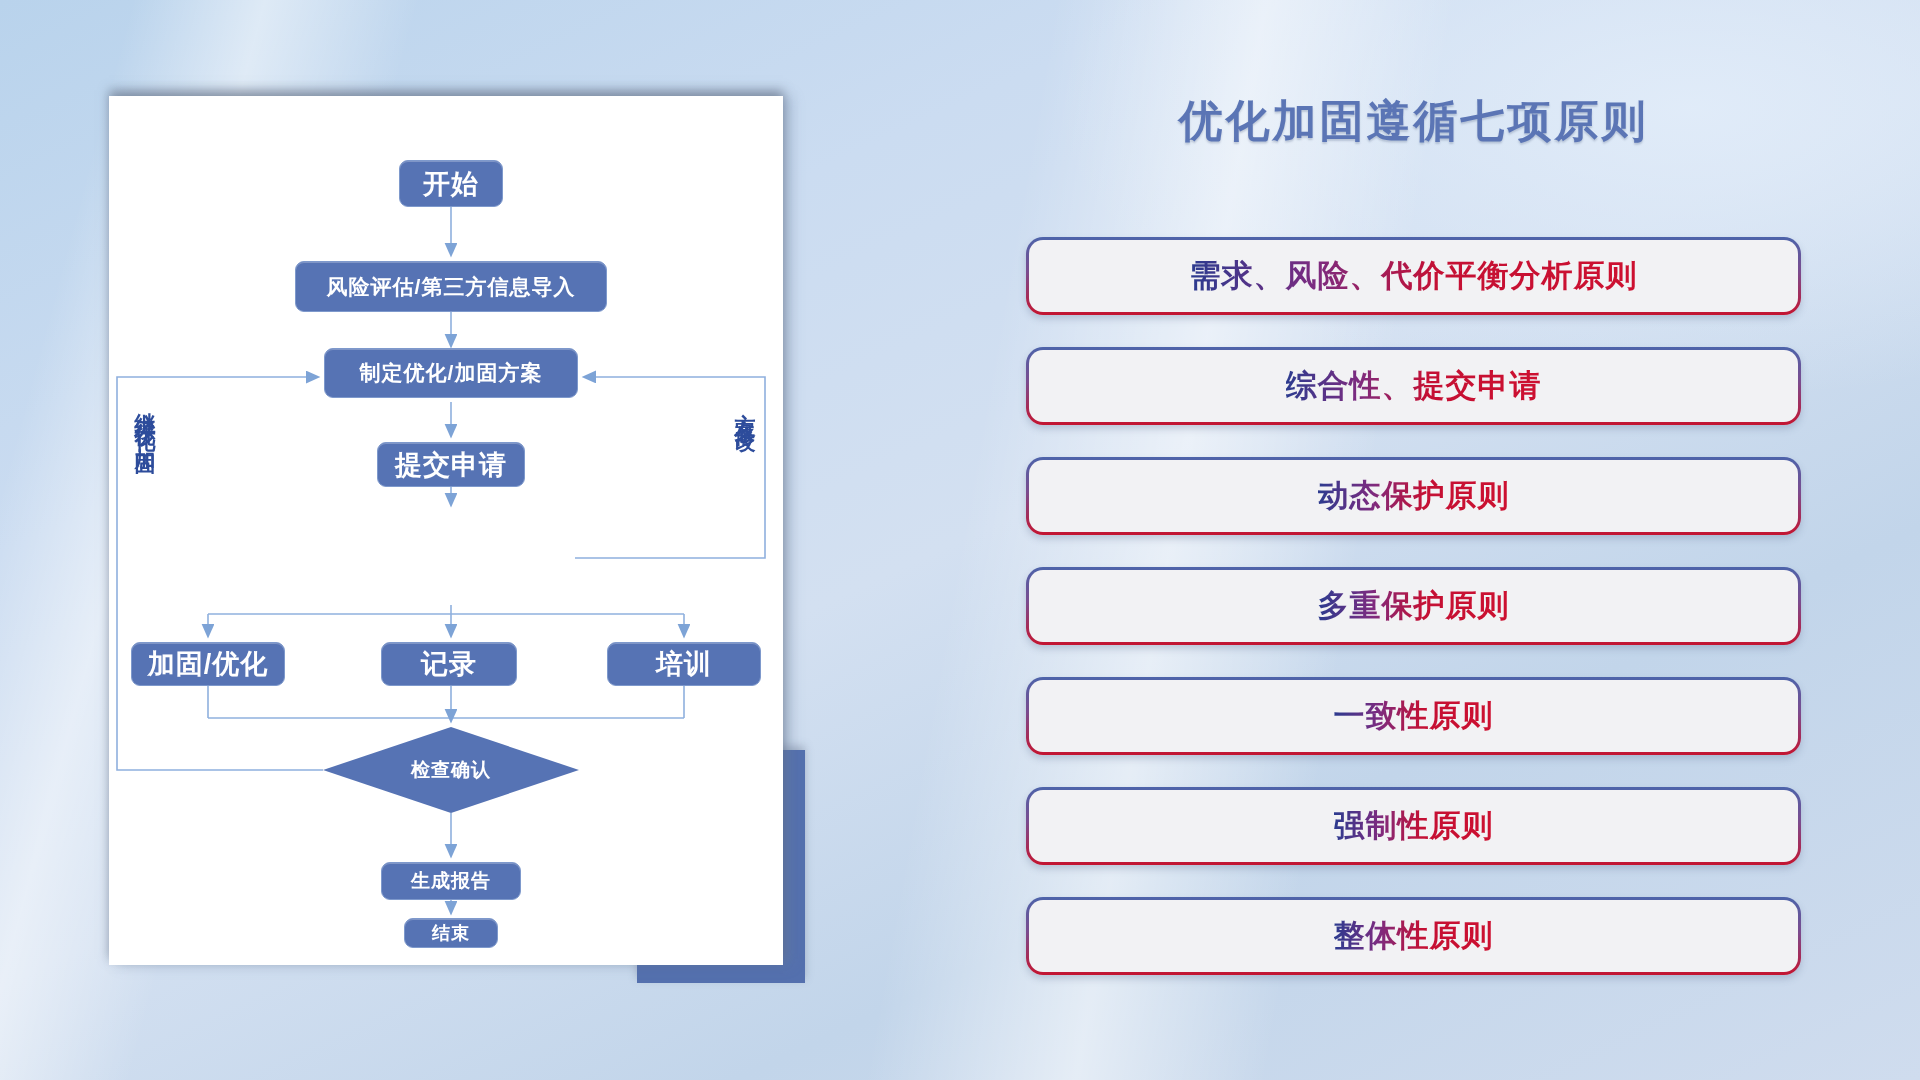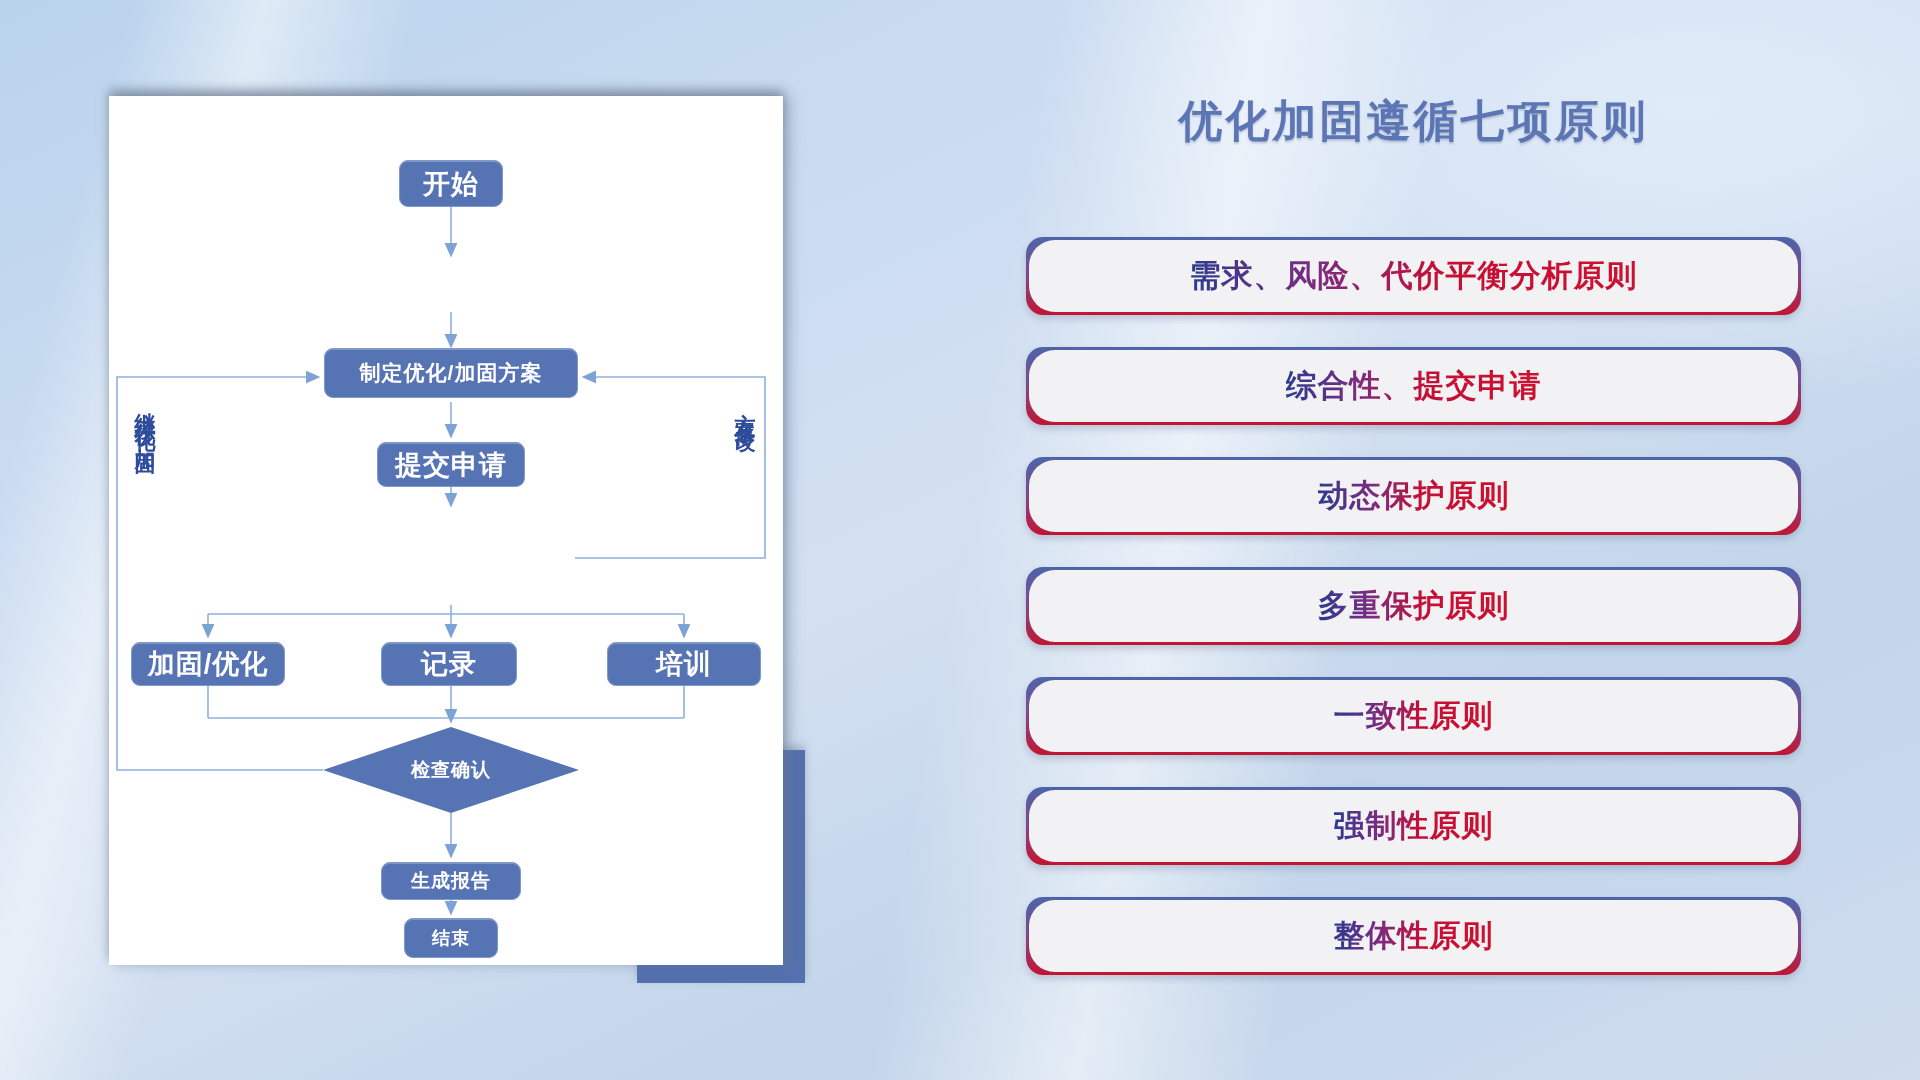--- a/index.html
+++ b/index.html
@@ -35,32 +35,32 @@
   .n-start    { left:290px; top:64px;  width:104px; height:47px; }
   .n-risk     { left:186px; top:165px; width:312px; height:51px; font-size:21px; }
   .n-plan     { left:215px; top:252px; width:254px; height:50px; font-size:21px; }
   .n-submit   { left:268px; top:346px; width:148px; height:45px; }
   .n-owner    { left:218px; top:415px; width:248px; height:94px; }
   .n-harden   { left:22px;  top:546px; width:154px; height:44px; }
   .n-record   { left:272px; top:546px; width:136px; height:44px; }
   .n-training { left:498px; top:546px; width:154px; height:44px; }
   .n-check    { left:214px; top:631px; width:256px; height:86px; }
   .n-report   { left:272px; top:766px; width:140px; height:38px; font-size:19px; }
-  .n-end      { left:295px; top:822px; width:94px;  height:40px; font-size:18px; }
+  .n-end      { left:295px; top:822px; width:94px;  height:30px; font-size:18px; }
   .lbl-continue { left:26px;  top:300px; }
   .lbl-revise   { left:626px; top:300px; }
 
   
   .panel-title { position:absolute; left:1026px; top:92px; width:775px; text-align:center;
     font-size:44px; font-weight:bold; color:#5b75b5; letter-spacing:3px;
     text-shadow:0 2px 2px rgba(90,105,140,.3); }
   .p-box { position:absolute; left:1026px; width:775px; height:78px; border-radius:17px; padding:3px;
     background:linear-gradient(to bottom,#4d64aa 0%,#7b4b8e 45%,#c41430 100%);
     box-shadow:0 4px 7px rgba(100,115,150,.3); }
-  .p-inner { width:100%; height:100%; border-radius:26px; background:#f2f2f4;
+  .p-inner { width:100%; height:100%; border-radius:14px; background:#f2f2f4;
     display:flex; align-items:center; justify-content:center; }
   .p-text { font-size:31px; font-weight:bold; letter-spacing:1px;
     background:linear-gradient(90deg,#2c3b8f 0%,#7c2b80 28%,#c41034 55%,#cd1030 100%);
     -webkit-background-clip:text; background-clip:text; color:transparent; }
   .p-1 { top:237px; } .p-2 { top:347px; } .p-3 { top:457px; } .p-4 { top:567px; }
   .p-5 { top:677px; } .p-6 { top:787px; } .p-7 { top:897px; }
 </style>
 </head>
 <body>
 
@@ -88,20 +88,21 @@
       <path d="M99 622 L575 622"></path>
       <path d="M342 590 L342 625" marker-end="url(#arr)"></path>
       <path d="M342 717 L342 760" marker-end="url(#arr)"></path>
       <path d="M342 804 L342 817" marker-end="url(#arr)"></path>
       <path d="M214 674 L8 674 L8 281 L209 281" marker-end="url(#arr)"></path>
       <path d="M466 462 L656 462 L656 281 L475 281" marker-end="url(#arr)"></path>
     </g>
   </svg>
 
   <div class="fc-node n-start">开始</div>
+  <div class="fc-node n-risk">风险评估/第三方信息导入</div>
   <div class="fc-node n-plan">制定优化/加固方案</div>
   <div class="fc-node n-submit">提交申请</div>
   <div class="fc-node n-harden">加固/优化</div>
   <div class="fc-node n-record">记录</div>
   <div class="fc-node n-training">培训</div>
   <div class="fc-diamond n-check">检查确认</div>
   <div class="fc-node n-report">生成报告</div>
   <div class="fc-node n-end">结束</div>
 
   <div class="v-label lbl-continue">继续优化/加固</div>

